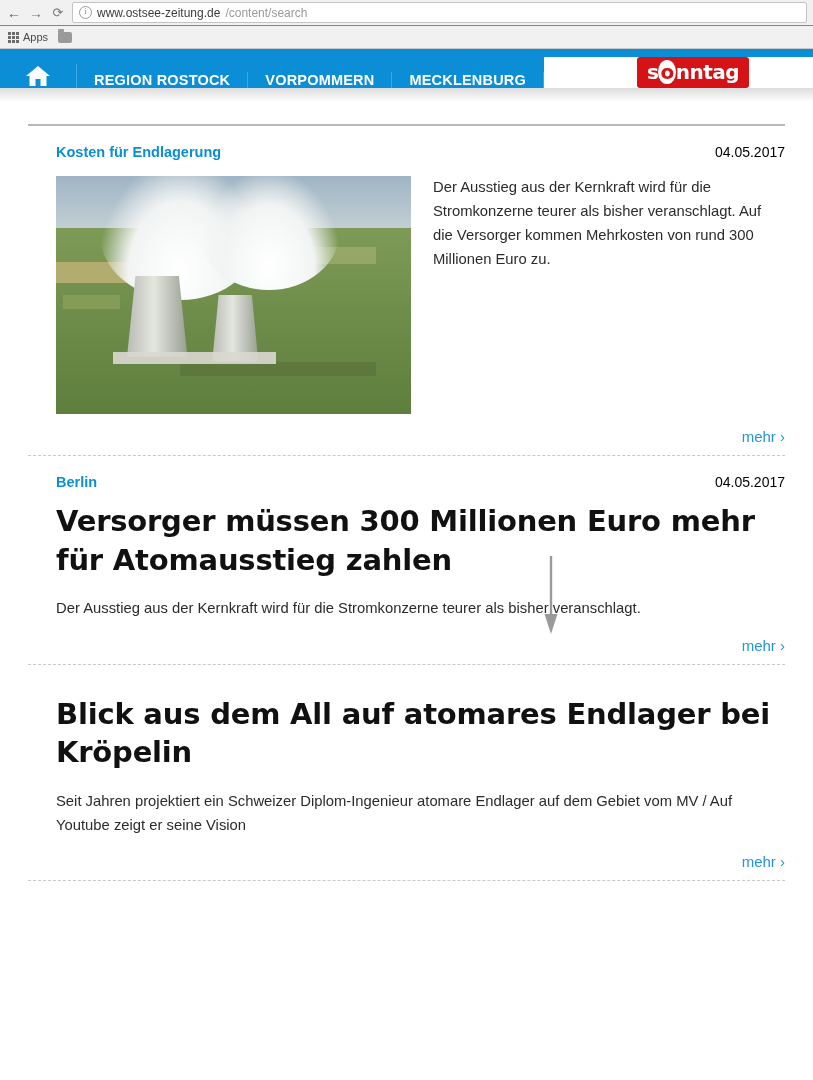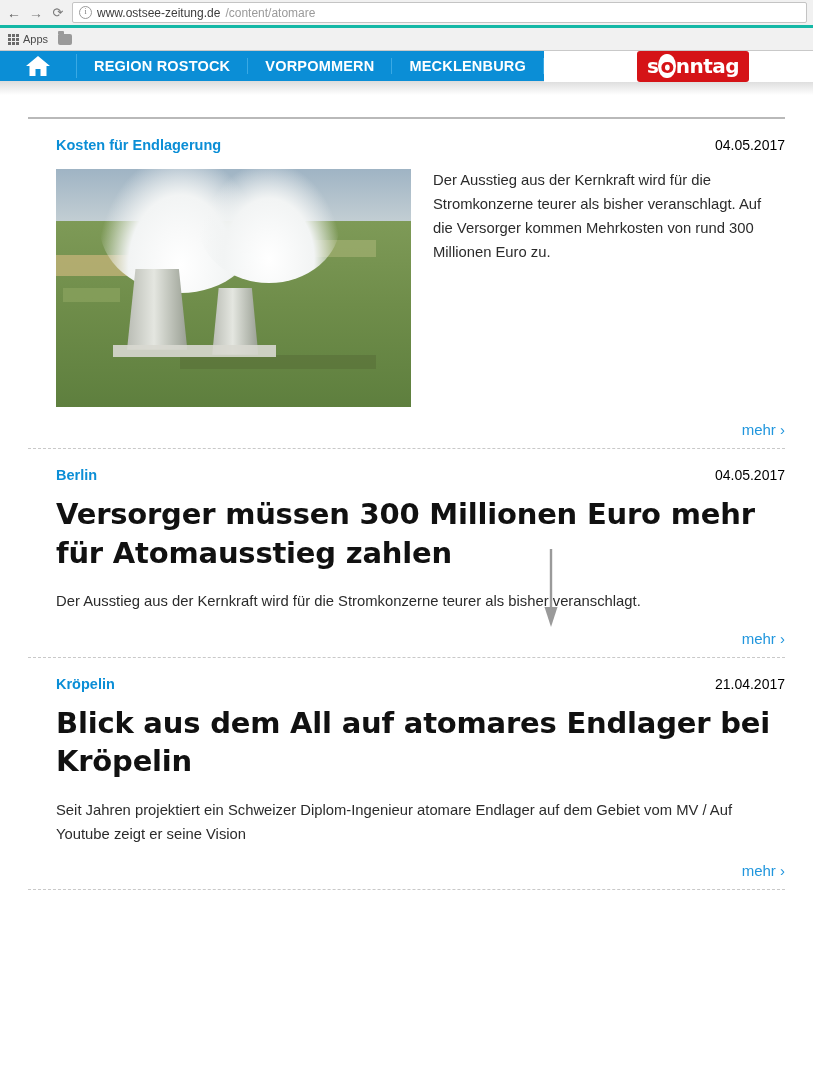--- a/index.html
+++ b/index.html
@@ -66,21 +66,21 @@
   .url-host { color: #3c3c3c; }
   .url-path { color: #9a9a9a; }
 
   .bookmarks-row {
     display: flex;
     align-items: center;
     height: 22px;
     padding: 0 8px;
     gap: 10px;
     background: #f1f1f1;
-    border-top: 3px solid #14b8a6;
+    border-top: 1px solid #14b8a6;
   }
   .apps-btn {
     display: flex;
     align-items: center;
     gap: 4px;
     font-size: 11px;
     color: #4a4a4a;
   }
   .apps-grid {
     display: grid;
@@ -108,22 +108,22 @@
     left: 0;
     width: 6px;
     height: 3px;
     background: #9a9a9a;
     border-radius: 1px 1px 0 0;
   }
 
   
   .site-nav {
     display: flex;
-    align-items: center;
-    height: 30px;
+    align-items: flex-end;
+    height: 39px;
     background: #0b8ed6;
     color: #ffffff;
   }
   .nav-home {
     width: 76px;
     display: flex;
     align-items: center;
     justify-content: center;
     border-right: 1px solid #3aa9e4;
   }
@@ -276,21 +276,21 @@
 <body>
 
 <div class="browser-chrome">
   <div class="omnibar-row">
     <div class="nav-btn enabled">←</div>
     <div class="nav-btn">→</div>
     <div class="nav-btn reload">⟳</div>
     <div class="omnibox">
       <span class="info-icon">i</span>
       <span class="url-host">www.ostsee-zeitung.de</span>
-        <span class="url-path">/content/atomare</span>
+        <span class="url-path">/content/search</span>
     </div>
   </div>
   <div class="bookmarks-row">
     <div class="apps-btn">
       <span class="apps-grid">
           <i></i>
           <i></i>
           <i></i>
           <i></i>
           <i></i>
@@ -359,21 +359,17 @@
     <h2 class="headline">Versorger müssen 300 Millionen Euro mehr für Atomausstieg zahlen</h2>
     <div class="teaser-full">Der Ausstieg aus der Kernkraft wird für die Stromkonzerne teurer als bisher veranschlagt.</div>
     <div class="more-inline">mehr ›</div>
     <svg class="cursor-arrow" style="left:516px;top:100px;height:80px;" viewBox="0 0 14 80">
       <line x1="7" y1="0" x2="7" y2="62" stroke="#9a9a9a" stroke-width="2.4"></line>
       <path d="M0.5 58 L7 78 L13.5 58 Z" fill="#9a9a9a"></path>
     </svg>
   </div>
 
   <div class="article">
-    <div class="article-head">
-      <span class="kicker">Kröpelin</span>
-      <span class="date">21.04.2017</span>
-    </div>
     <h2 class="headline">Blick aus dem All auf atomares Endlager bei Kröpelin</h2>
     <div class="teaser-full">Seit Jahren projektiert ein Schweizer Diplom-Ingenieur atomare Endlager auf dem Gebiet vom MV / Auf Youtube zeigt er seine Vision</div>
     <div class="more-inline">mehr ›</div>
   </div>
 </div>
 
 </body></html>

